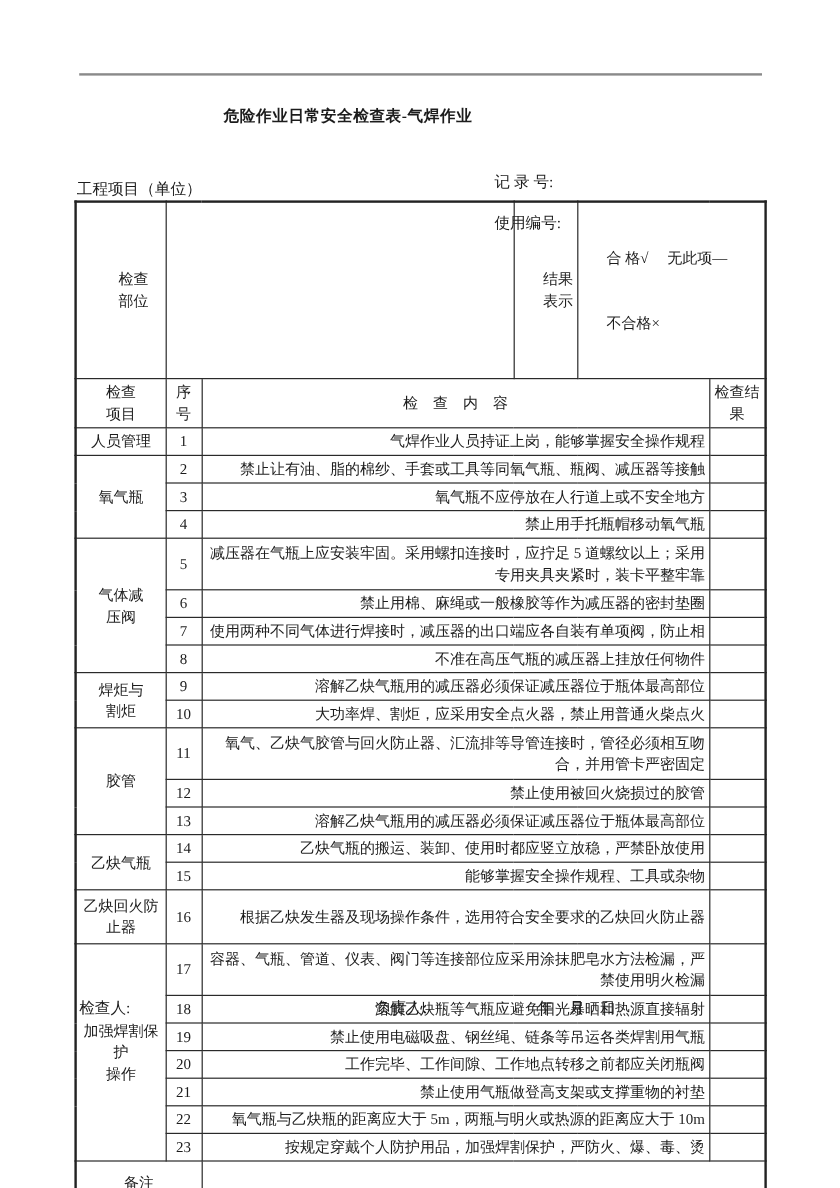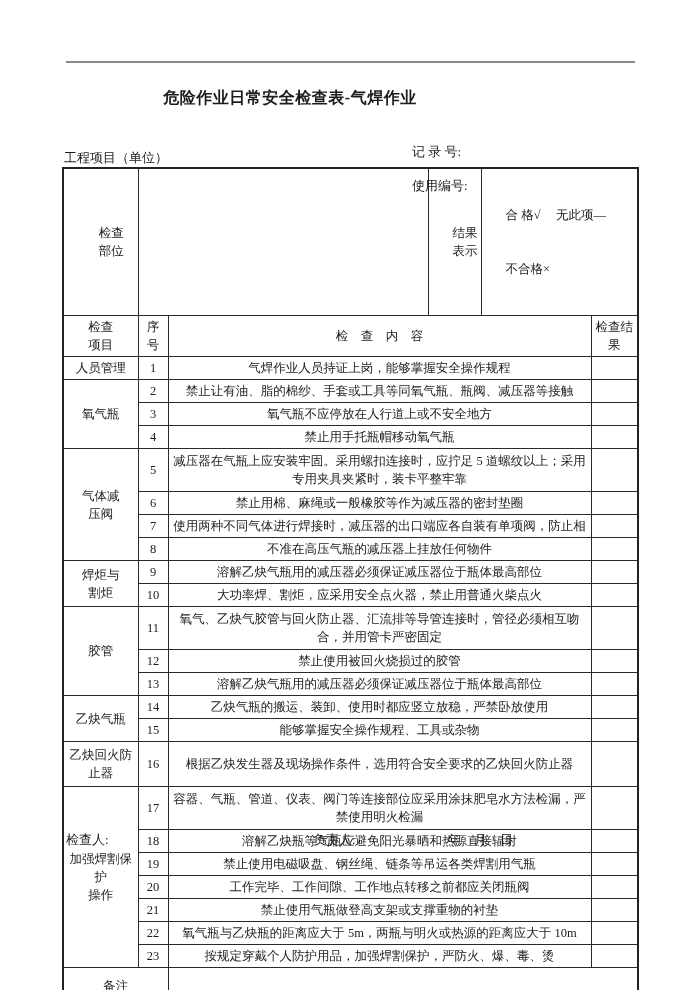--- a/index.html
+++ b/index.html
@@ -7,21 +7,21 @@
     width:700px; height:990px; background:#ffffff;
     font-family:"Liberation Serif","DejaVu Serif",serif;
     color:#1c1c1c;
   }
   .sheet { position:relative; width:700px; height:990px; background:#ffffff; overflow:hidden; }
 
   .topline { position:absolute; left:66px; top:61px; width:569px; height:2px; background:#8a8a8a; }
 
   .title {
     position:absolute; top:88px; left:0; width:580px;
-    text-align:center; font-size:16px; font-weight:bold; letter-spacing:0.5px;
+    text-align:center; font-size:13px; font-weight:bold; letter-spacing:0.5px;
     white-space:pre-wrap;
   }
 
   .meta { position:absolute; left:412px; top:128px; font-size:13px; line-height:20px; }
   .meta div { white-space:pre-wrap;margin-top:14px; }
   .project { position:absolute; left:64px; top:149px; font-size:13px; white-space:pre-wrap; }
 
   table.insp {
     position:absolute; left:62px; top:167px; width:575px;
     border-collapse:collapse; table-layout:fixed;
@@ -30,21 +30,21 @@
   table.insp td {
     border:1px solid #2a2a2a;
     font-size:12.5px; line-height:18px;
     vertical-align:middle;
     white-space:pre-wrap;
     padding:1px 3px;
     overflow:hidden;
   }
   td.c-label  { text-align:center; padding:1px 2px;margin-top:31px; }
   td.c-no     { text-align:center; padding:1px 0; }
-  td.c-content{ text-align:center; padding:1px 4px 1px 7px; }
+  td.c-content{ text-align:right; padding:1px 4px 1px 7px; }
   td.c-result { padding:0; }
   td.c-legend { text-align:left; padding:2px 4px 2px 8px; line-height:20px; }
 
   tr.rA  td { height:44px;padding-left:24px; }
   tr.rB  td { height:38px; }
   tr.rs  td { height:20px; }
   tr.rd  td { height:40px; }
   tr.r16 td { height:42px; }
   tr.rk  td { height:34px; }
 

